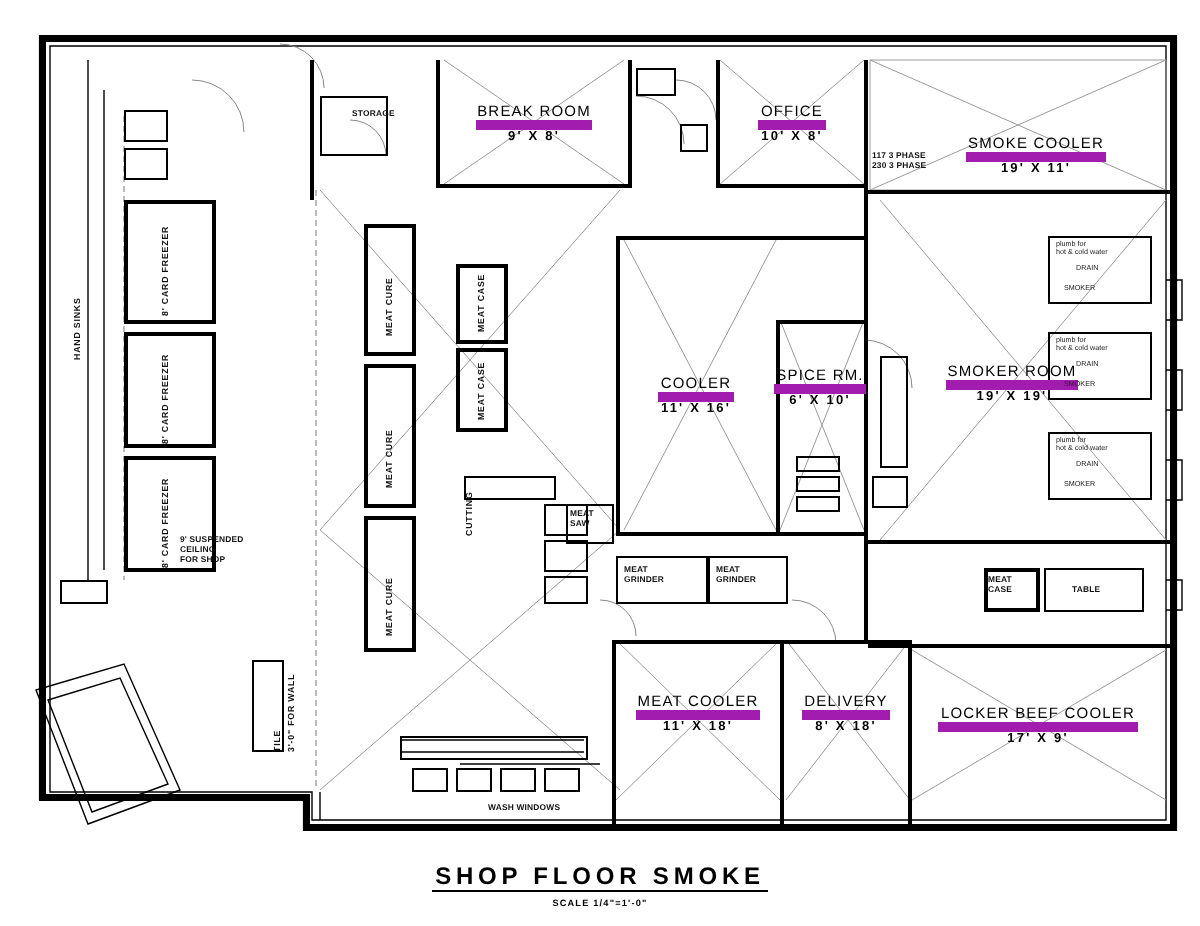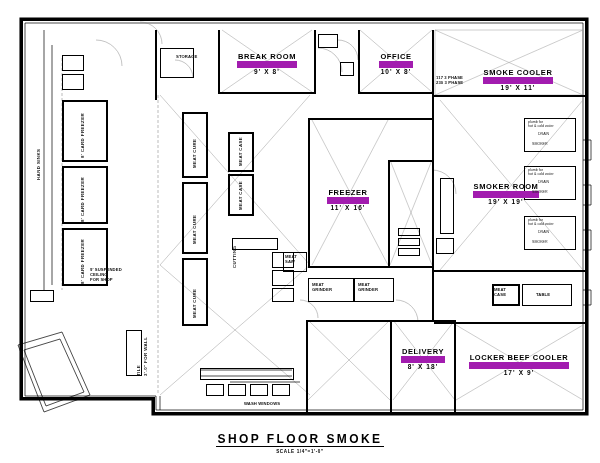--- a/index.html
+++ b/index.html
@@ -5,22 +5,22 @@
   html,body{margin:0;padding:0;background:#ffffff;}
   body{width:600px;height:463px;overflow:hidden;
        font-family:"Liberation Sans", sans-serif;color:#000;}
   #stage{position:relative;width:600px;height:463px;background:#fff;}
   .wall{position:absolute;background:#000;}
   .box{position:absolute;border:1px solid #000;box-sizing:border-box;background:transparent;}
   .box2{position:absolute;border:2px solid #000;box-sizing:border-box;background:transparent;}
 
   
   .rlabel{position:absolute;text-align:center;line-height:1.05;}
-  .rlabel .nm{display:inline-block;font-size:7.5px;font-weight:bold;
-      letter-spacing:.6px;border-bottom:7px solid #a21caf;padding:0 1px;white-space:nowrap;}
+  .rlabel .nm{display:inline-block;font-size:7.5px;font-weight:normal;
+      letter-spacing:.6px;border-bottom:5px solid #a21caf;padding:0 1px;white-space:nowrap;}
   .rlabel .dim{display:block;font-size:6.5px;font-weight:bold;margin-top:1px;
       letter-spacing:1.1px;white-space:nowrap;}
 
   
   .cap{position:absolute;font-size:4.2px;font-weight:bold;line-height:1.15;
        letter-spacing:.1px;white-space:pre-line;color:#111;}
   .cap3{position:absolute;font-size:3.6px;line-height:1.2;letter-spacing:0;
        white-space:pre-line;color:#222;}
 
   
@@ -233,30 +233,38 @@
     <span class="nm">SMOKE COOLER</span>
     <span class="dim">19'  X  11'</span>
   </div>
 
   <div class="rlabel" style="left:364px;top:46px;width:64px;">
     <span class="nm">OFFICE</span>
     <span class="dim">10'  X  8'</span>
   </div>
 
   <div class="rlabel" style="left:312px;top:182px;width:72px;">
-    <span class="nm">FREEZER</span>
+    <span class="nm">COOLER</span>
     <span class="dim">11'  X  16'</span>
   </div>
 
+  <div class="rlabel" style="left:386px;top:178px;width:48px;">
+    <span class="nm">SPICE RM.</span>
+    <span class="dim">6'  X  10'</span>
+  </div>
 
   <div class="rlabel" style="left:458px;top:176px;width:96px;">
     <span class="nm">SMOKER ROOM</span>
     <span class="dim">19'  X  19'</span>
   </div>
 
+  <div class="rlabel" style="left:305px;top:341px;width:88px;">
+    <span class="nm">MEAT COOLER</span>
+    <span class="dim">11'  X  18'</span>
+  </div>
 
   <div class="rlabel" style="left:458px;top:347px;width:122px;">
     <span class="nm">LOCKER BEEF COOLER</span>
     <span class="dim">17'  X  9'</span>
   </div>
 
   <div class="rlabel" style="left:392px;top:341px;width:62px;">
     <span class="nm">DELIVERY</span>
     <span class="dim">8'  X  18'</span>
   </div>

